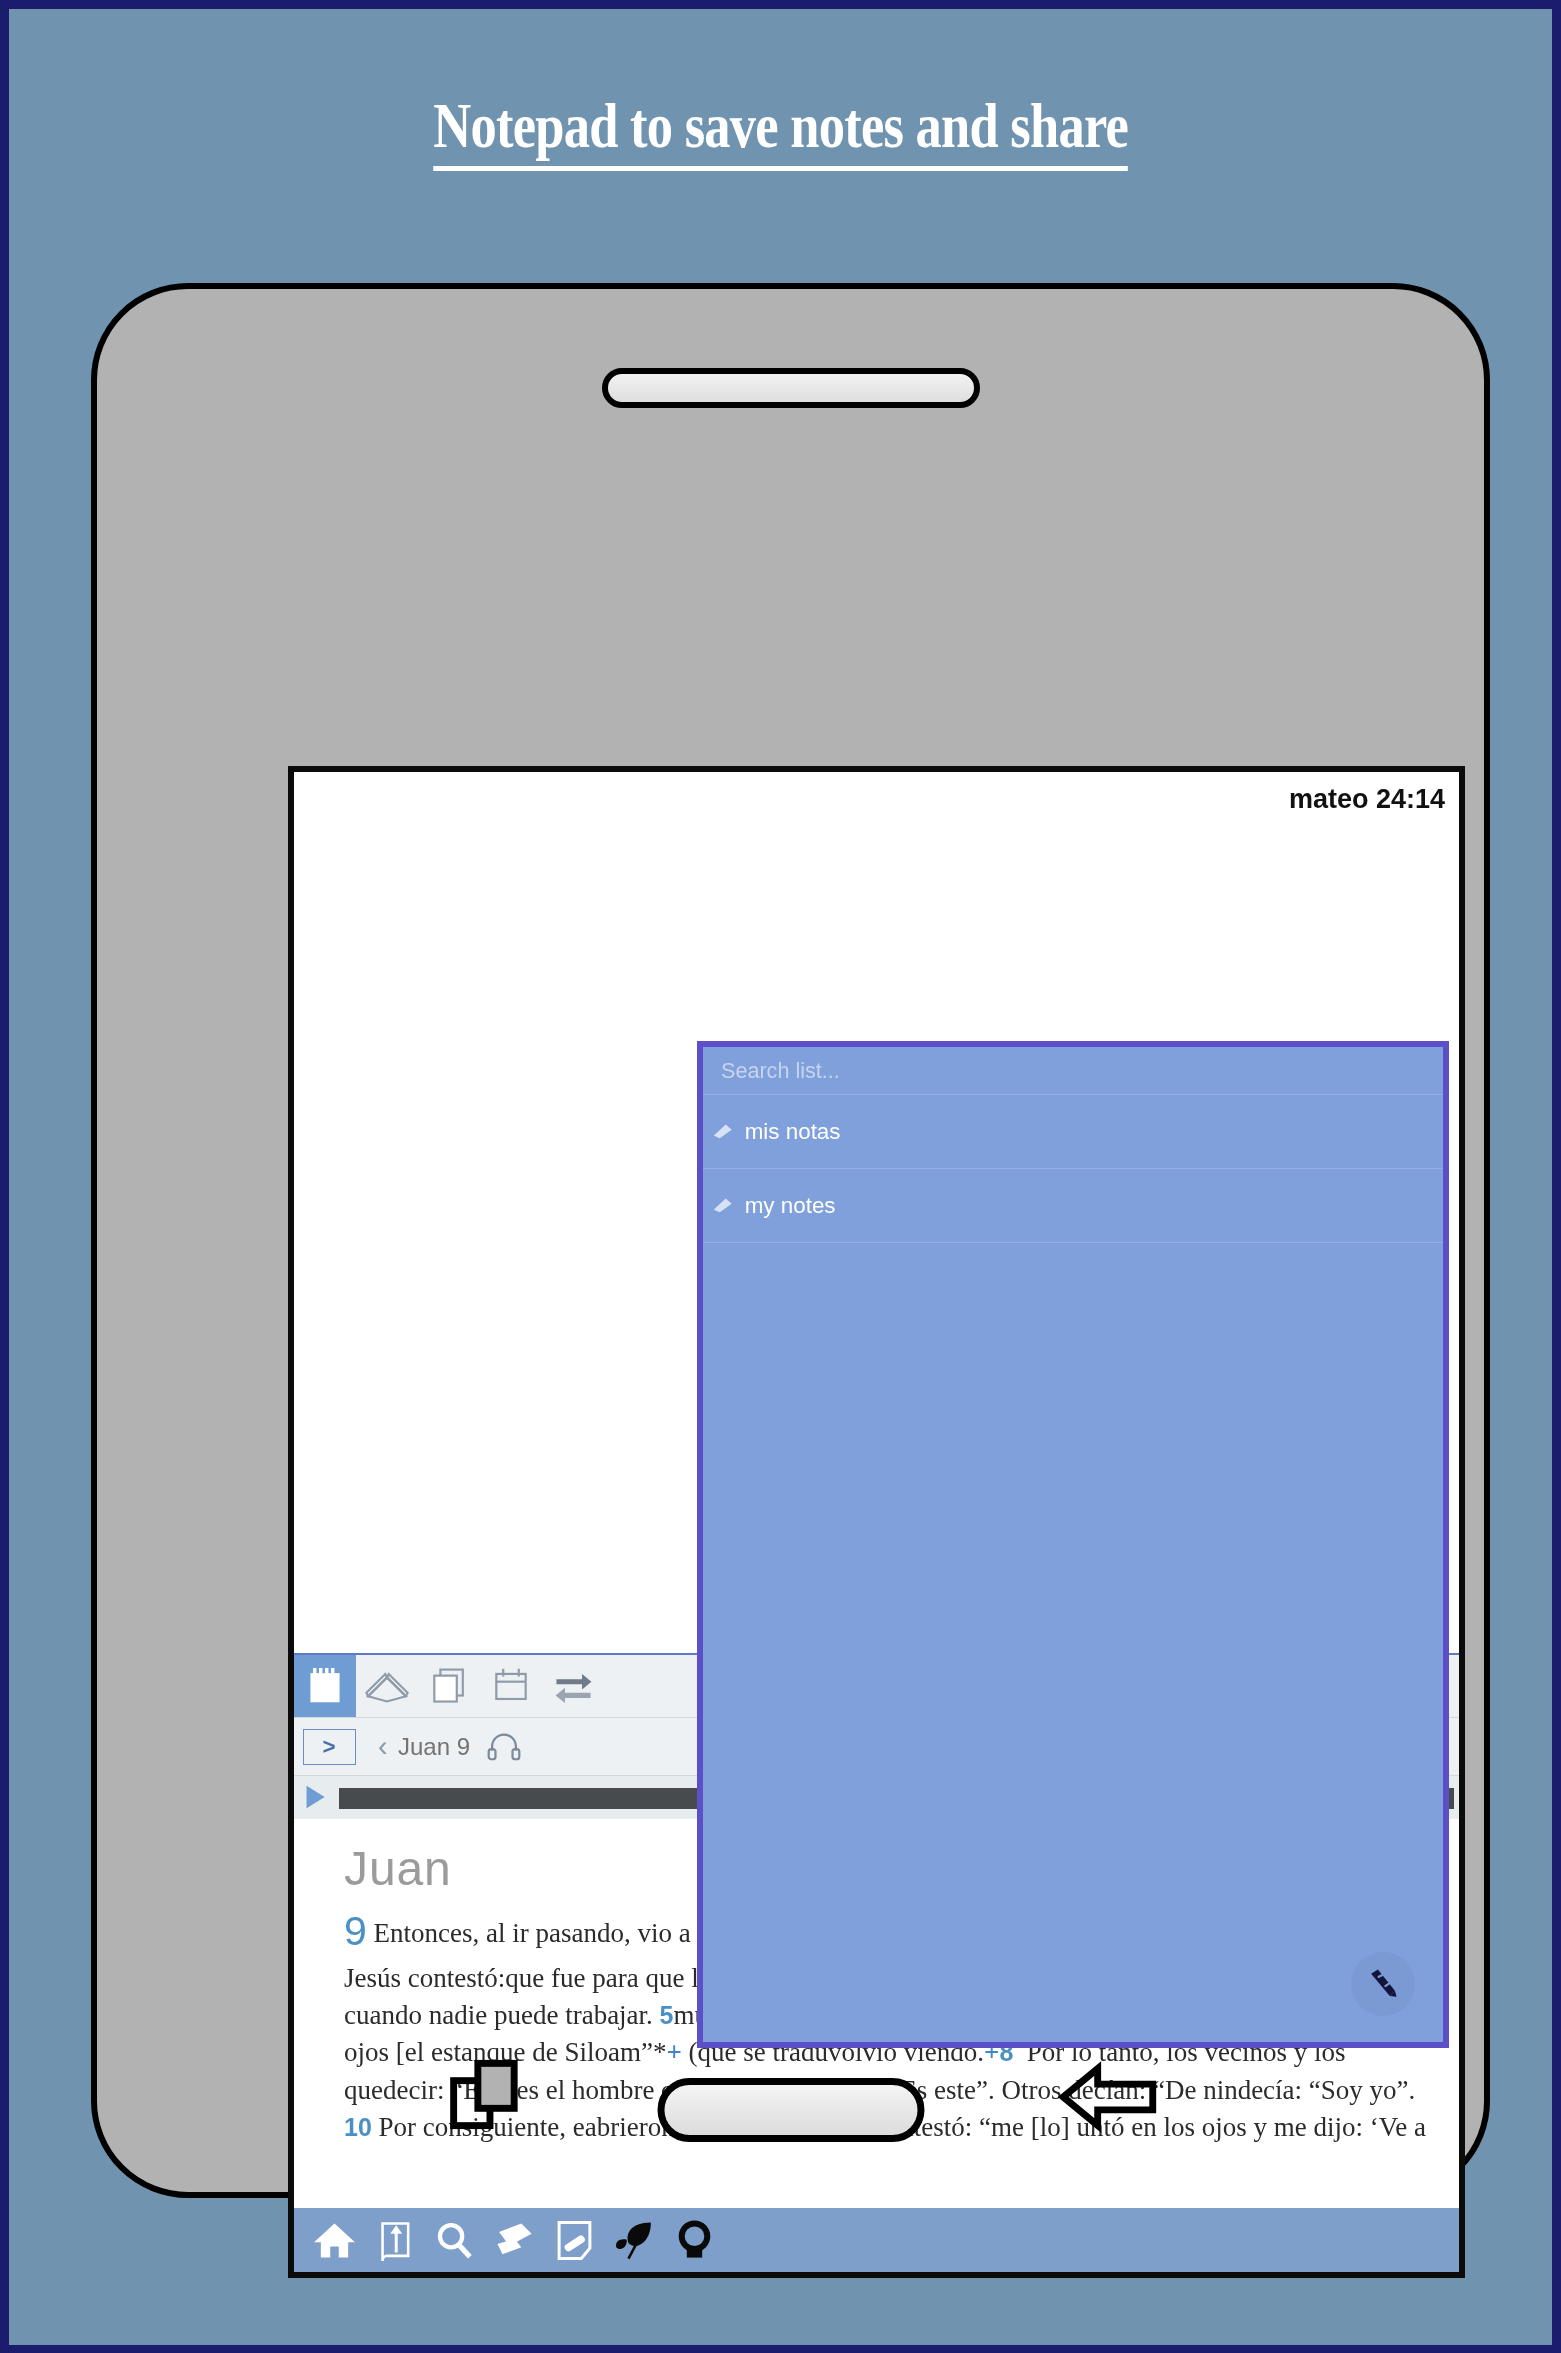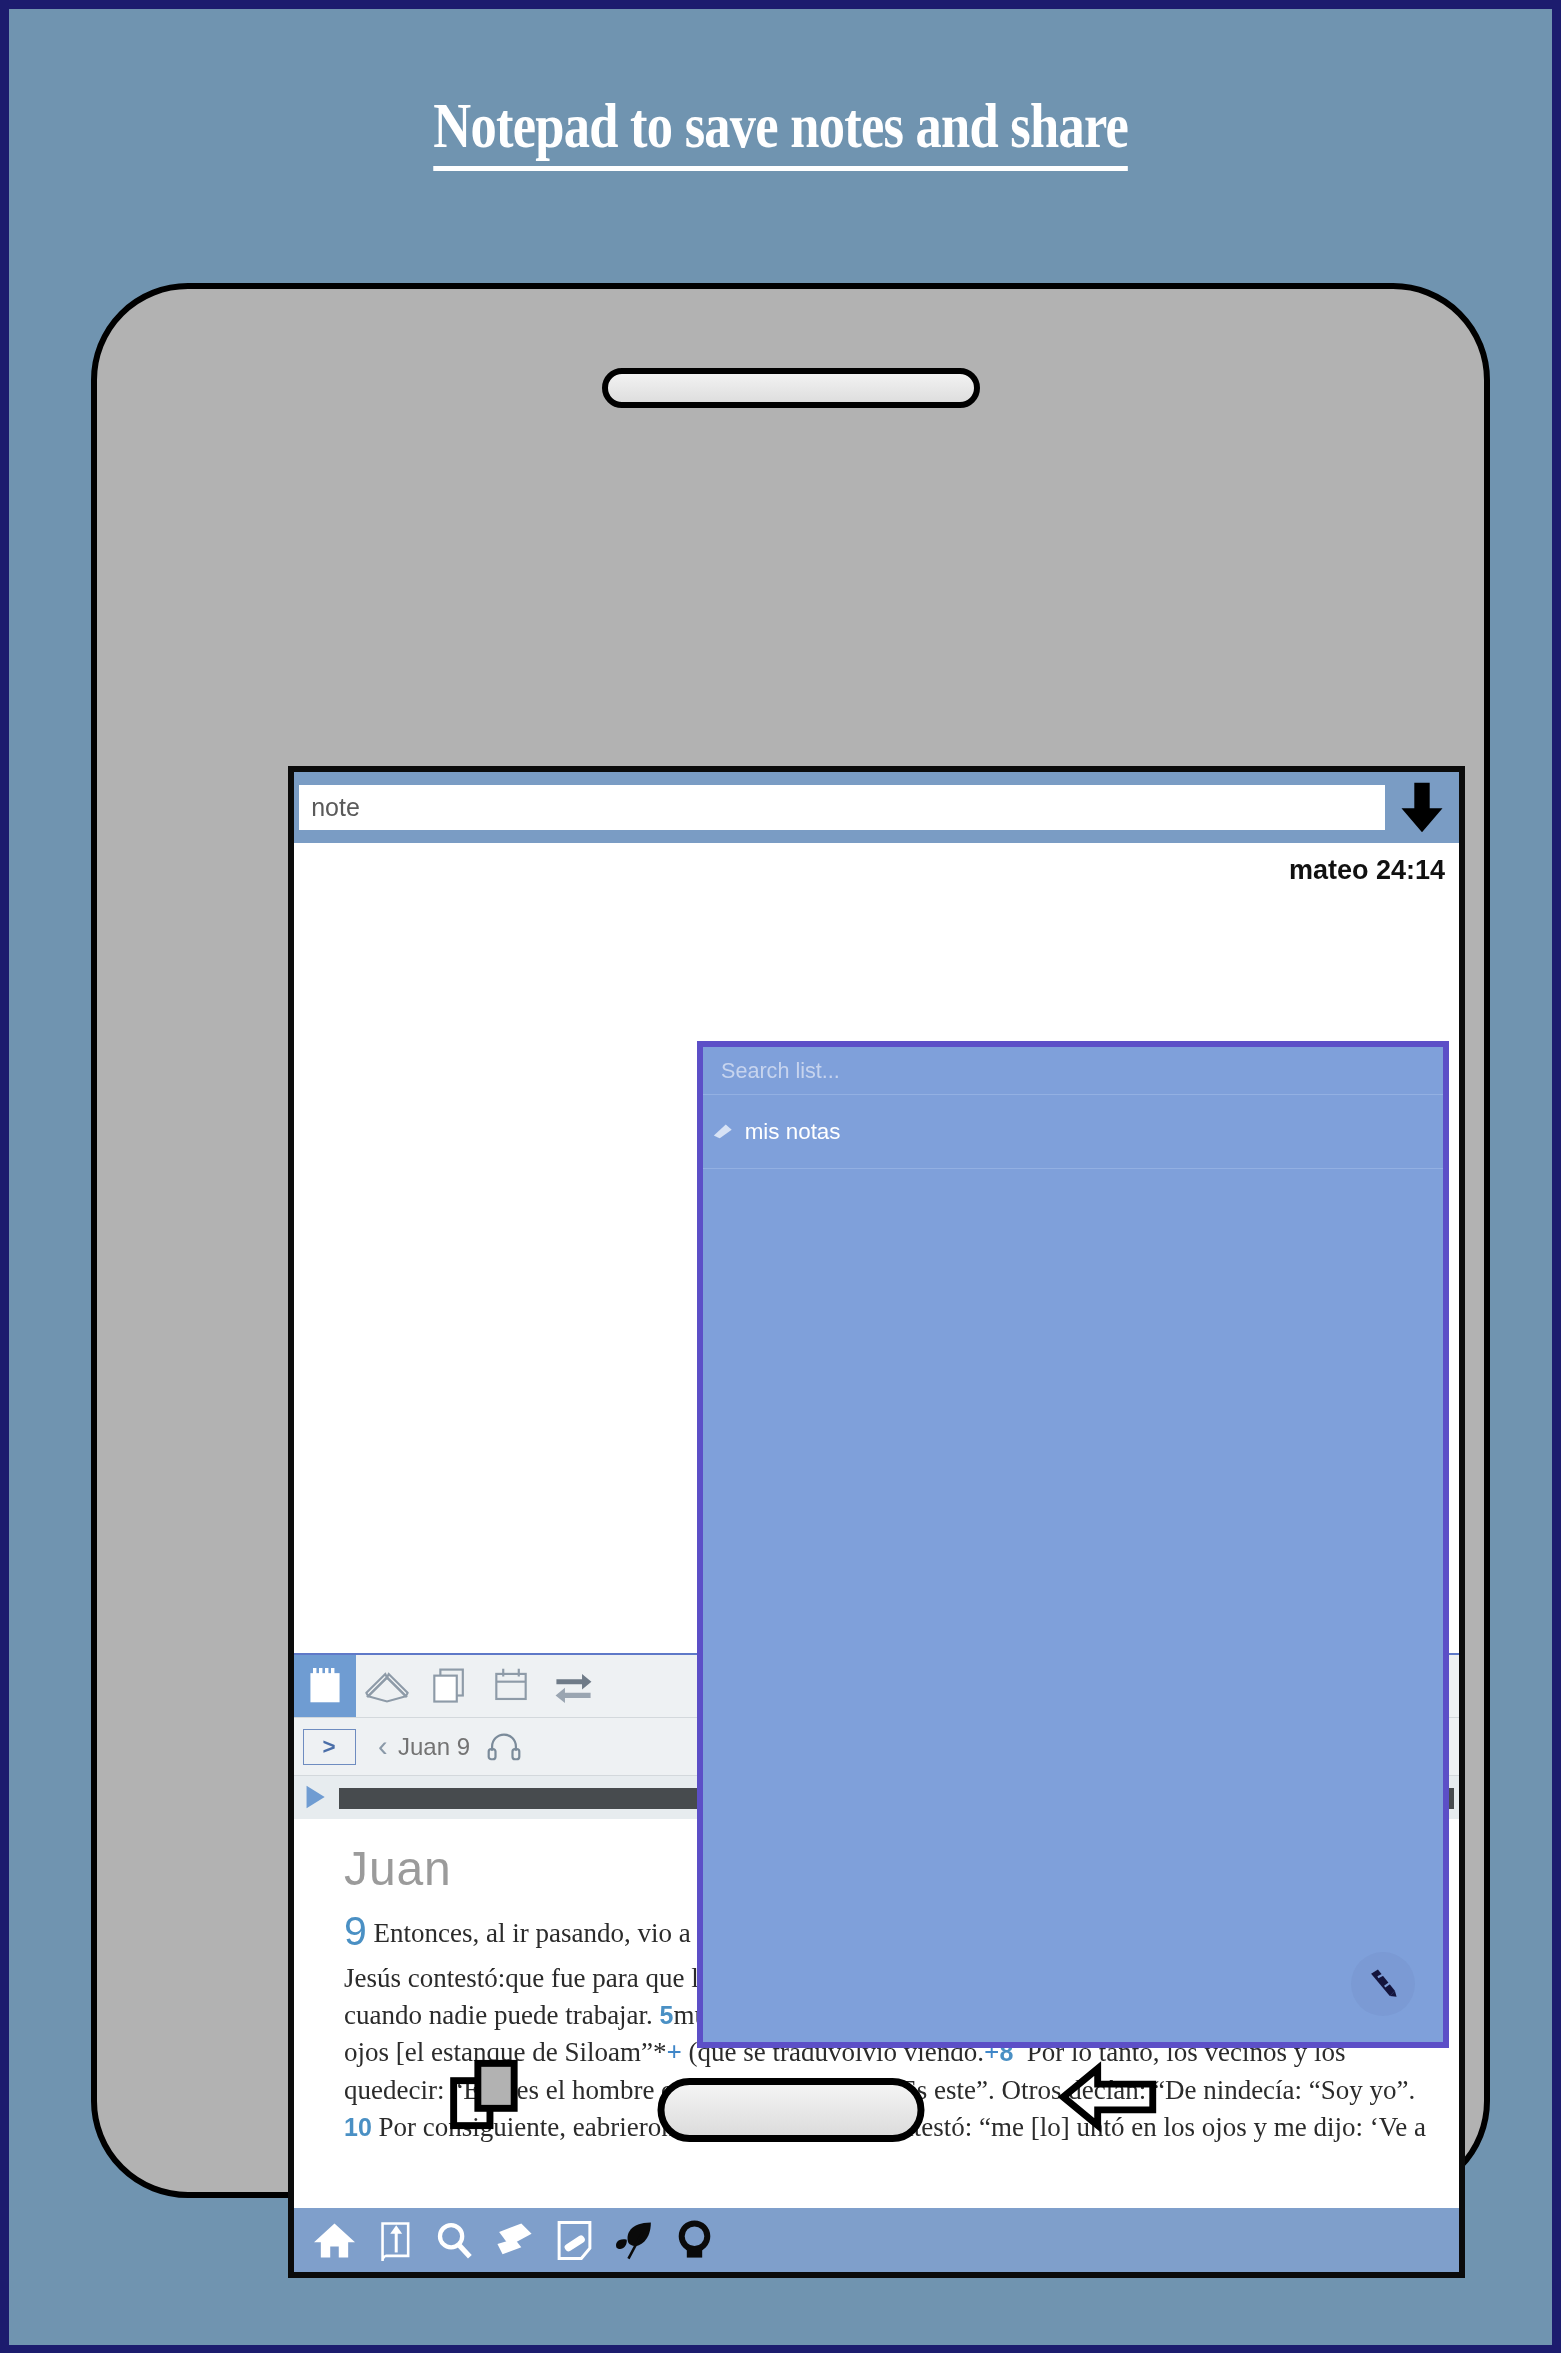--- a/index.html
+++ b/index.html
@@ -335,28 +335,20 @@
   <div id="title-wrap">
     <div id="title-text">Notepad to save notes and share</div>
   </div>
 
   <div id="tablet">
     <div id="speaker-grille"></div>
 
     <div id="screen">
 
       <div id="note-app">
-        <div id="note-header">
-          <input id="note-input" type="text" placeholder="note" style="">
-          <div id="dropdown-arrow">
-            <svg width="48" height="53" viewBox="0 0 56 62" aria-hidden="true">
-              <polygon points="19,2 37,2 37,32 52,32 28,60 4,32 19,32" fill="#000000"></polygon>
-            </svg>
-          </div>
-        </div>
         <div id="note-body">
           <div id="note-first-line">mateo 24:14</div>
         </div>
       </div>
 
       <div id="bible-app">
 
         <div id="bible-toolbar">
           <div class="tool-btn active">
             <svg width="36" height="40" viewBox="0 0 42 46" aria-hidden="true">
@@ -492,20 +484,29 @@
     <div class="popup-item">
       <span>
         <svg width="22.4" height="17" viewBox="0 0 26 20" aria-hidden="true">
           <path d="M2 16 L16 3 L23 9 L9 19 Z" fill="#d7e2f5"></path>
           <path d="M2 16 L7 18 L9 19 Z" fill="#eaf0fb"></path>
         </svg>
       </span>
       <span class="popup-item-label">mis notas</span>
     </div>
 
+    <div class="popup-item">
+      <span>
+        <svg width="22.4" height="17" viewBox="0 0 26 20" aria-hidden="true">
+          <path d="M2 16 L16 3 L23 9 L9 19 Z" fill="#d7e2f5"></path>
+          <path d="M2 16 L7 18 L9 19 Z" fill="#eaf0fb"></path>
+        </svg>
+      </span>
+      <span class="popup-item-label">my notes</span>
+    </div>
 
     <div id="popup-fab">
       <svg width="38" height="34" viewBox="0 0 44 40" aria-hidden="true">
         <path d="M8 8 L16 3 L36 28 L30 34 Z" fill="#14143c"></path>
         <path d="M30 34 L36 28 L38 35 Z" fill="#14143c"></path>
         <line x1="16" y1="12" x2="24" y2="8" stroke="#7b9ad4" stroke-width="2.5"></line>
         <line x1="24" y1="23" x2="31" y2="18" stroke="#7b9ad4" stroke-width="2.5"></line>
       </svg>
     </div>
   </div>

